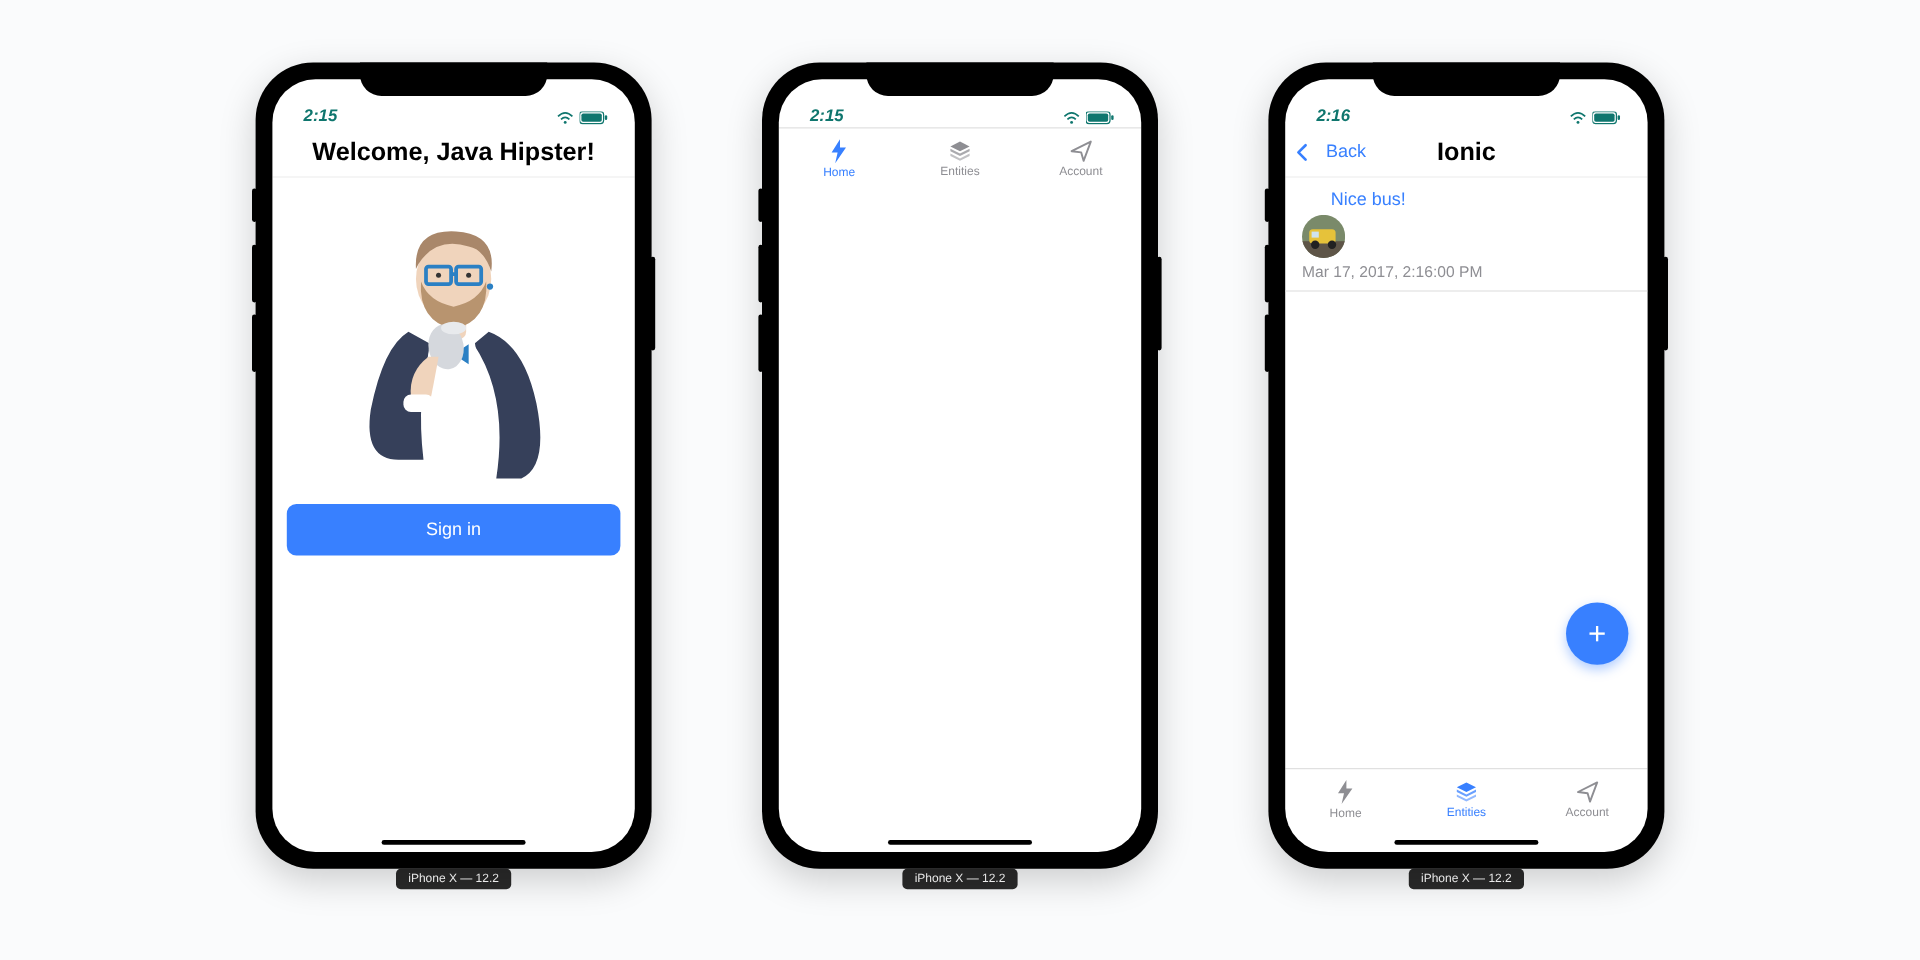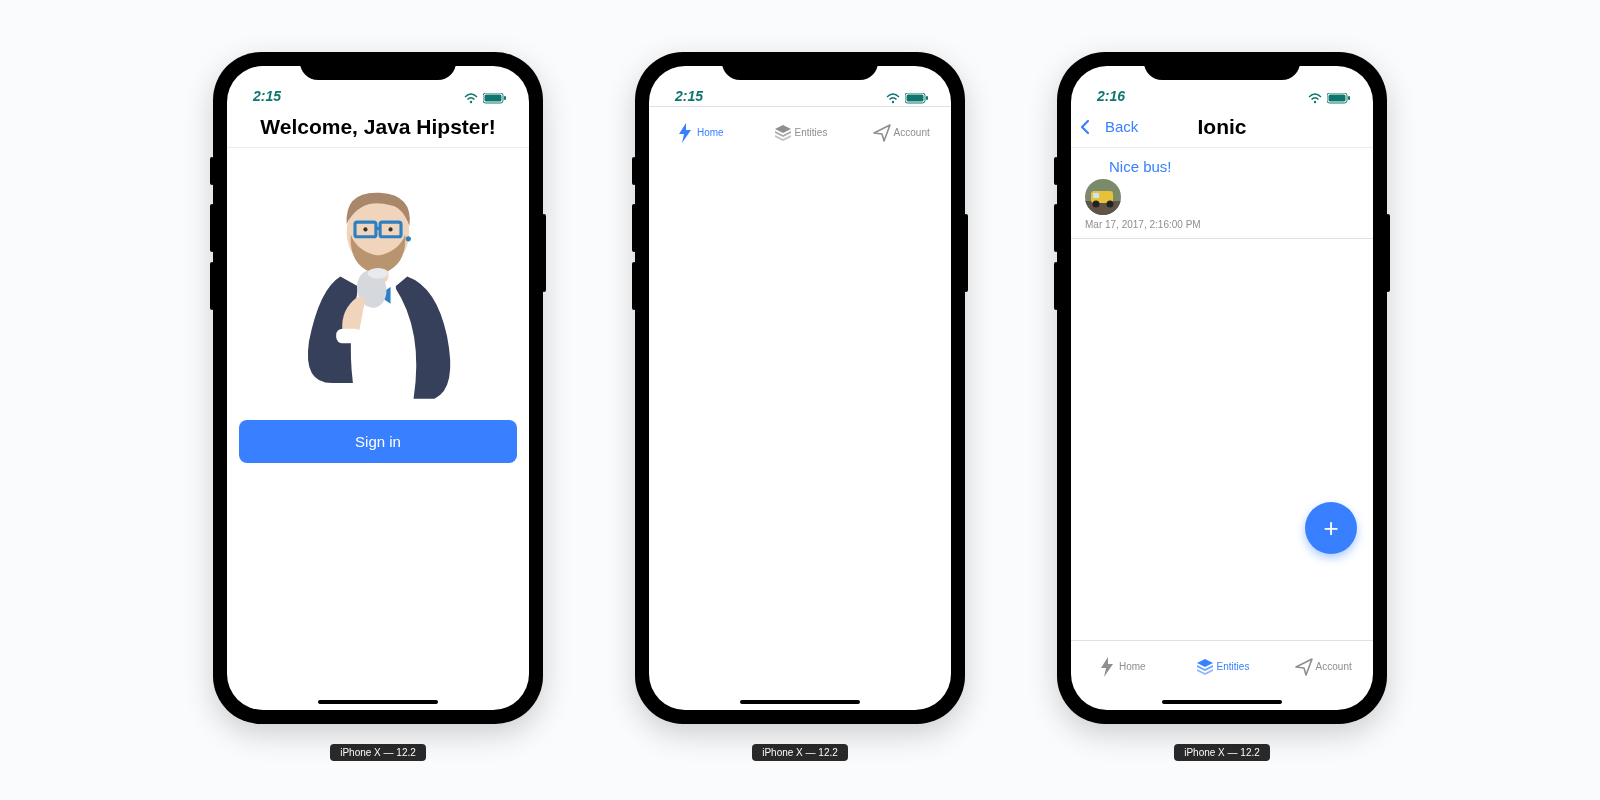--- a/index.html
+++ b/index.html
@@ -85,56 +85,56 @@
   }
   .tabbar {
     height: 70px;
     border-top: 0.5px solid rgba(0,0,0,0.12);
     display: flex;
     padding-bottom: 18px;
   }
   .tab {
     flex: 1;
     display: flex;
-    flex-direction: row;
+    flex-direction: column;
     align-items: center;
     justify-content: center;
     gap: 2px;
     font-size: 10px;
     color: #8e8e93;
   }
   .tab.active { color: #3880ff; }
   .home-indicator {
     position: absolute;
     bottom: 6px; left: 50%;
     transform: translateX(-50%);
     width: 120px; height: 4px;
     background: #000;
     border-radius: 3px;
     z-index: 20;
   }
   .device-label {
-    margin-top: 20px;
+    margin-top: 0;
     background: #2a2a2a;
     color: #fff;
     font-size: 10px;
     padding: 3px 10px;
     border-radius: 4px;
   }
   .list-item {
     padding: 10px 14px 8px;
     border-bottom: 0.5px solid #e1e1e1;
   }
   .item-title { color: #3880ff; font-size: 15px; margin-bottom: 4px; margin-left: 24px; }
   .item-thumb {
     width: 36px; height: 36px; border-radius: 50%;
     overflow: hidden; margin-bottom: 4px;
     display: flex; align-items: center; justify-content: center;
   }
-  .item-time { color: #8e8e93; font-size: 10px; }
+  .item-time { color: #8e8e93; font-size: 13px; }
   .fab {
     position: absolute;
     right: 16px; bottom: 86px;
     width: 52px; height: 52px;
     border-radius: 50%;
     background: #3880ff;
     color: #fff;
     display: flex; align-items: center; justify-content: center;
     font-size: 26px; font-weight: 300;
     box-shadow: 0 4px 10px rgba(56,128,255,0.4);

